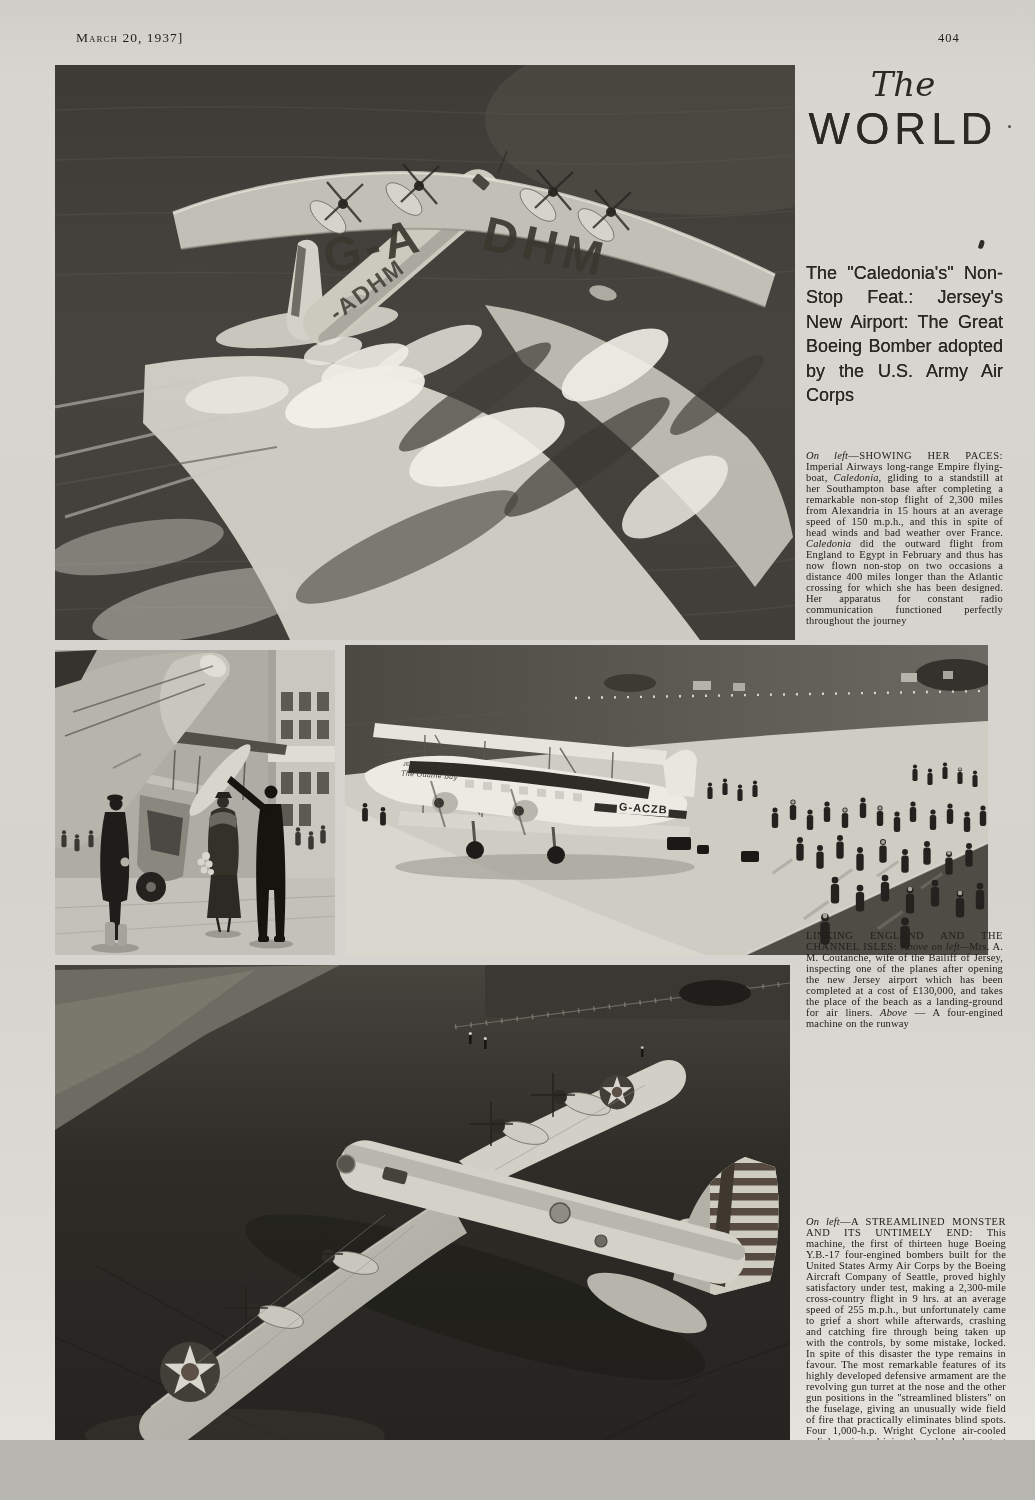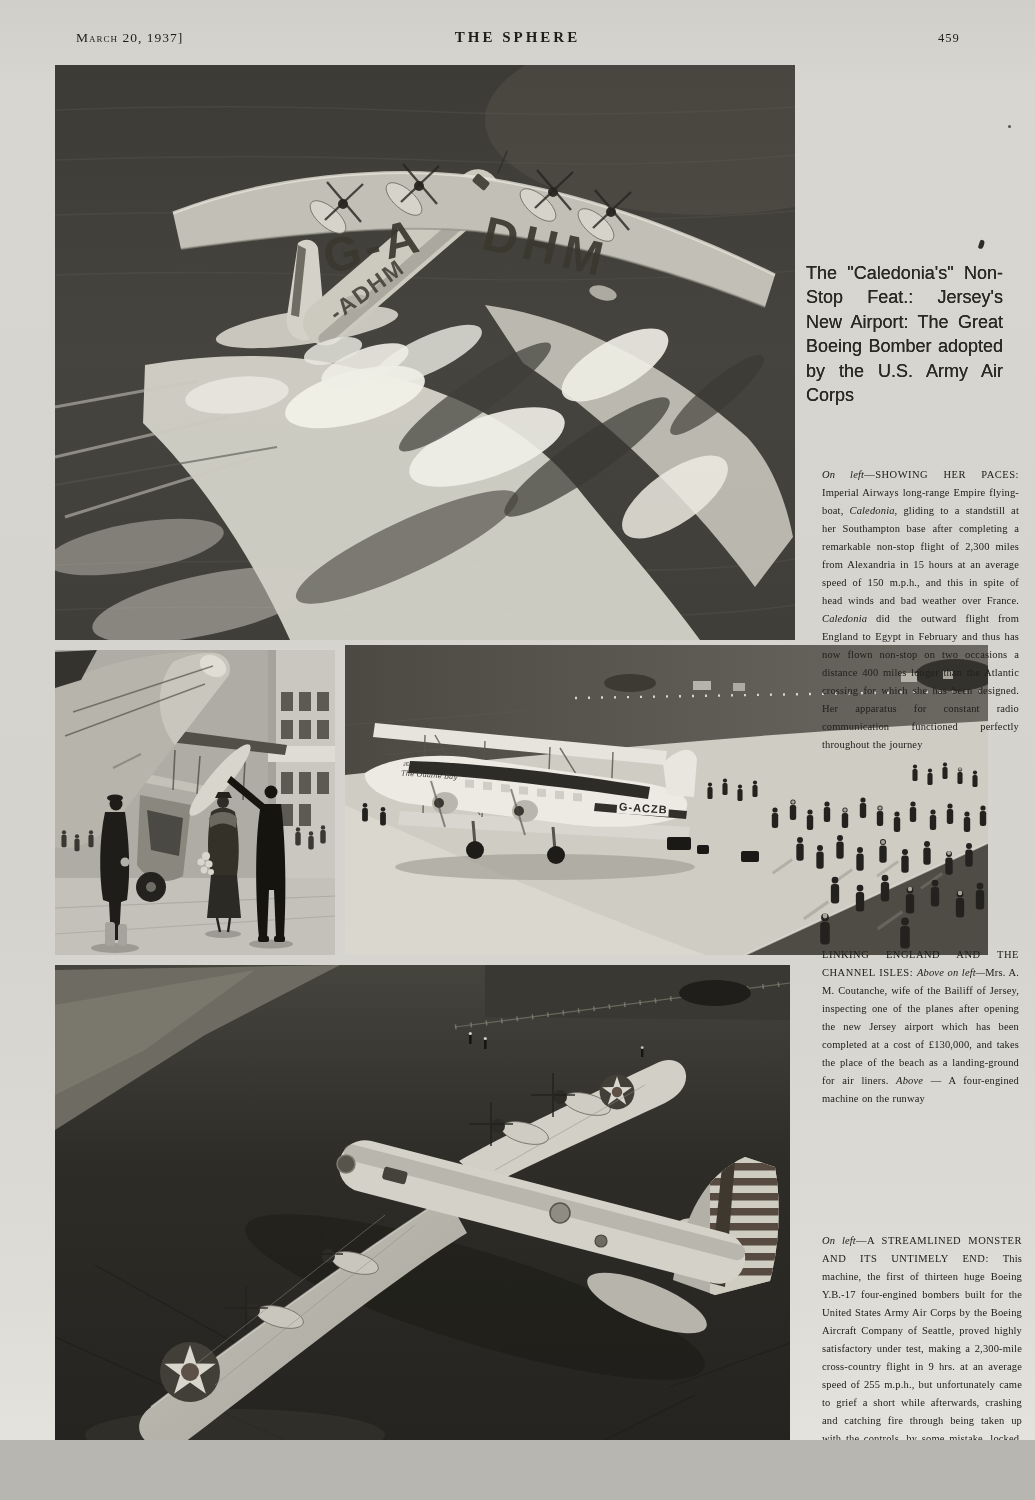--- a/index.html
+++ b/index.html
@@ -25,40 +25,39 @@
   .m-the{top:64px;font-size:34px;}
   .m-world{top:104px;font-size:44px;font-family:"Liberation Sans",sans-serif;letter-spacing:5px;text-shadow:0 0 .6px #2a2923;}
   .m-of{top:157px;font-size:30px;}
   .m-flight{top:198px;font-size:44px;font-family:"Liberation Sans",sans-serif;letter-spacing:4px;text-shadow:0 0 .6px #2a2923;}
   .standfirst{
     position:absolute;left:806px;top:261px;width:197px;margin:0;
     font-family:"Liberation Sans",sans-serif;font-size:18px;line-height:24.4px;
     text-align:justify;color:#292823;text-shadow:0 0 .5px #292823;
   }
   .caption{
-    position:absolute;left:806px;width:197px;margin:16px;
-    font-size:10.5px;line-height:18px;text-align:justify;
+    position:absolute;left:806px;width:197px;margin:0;
+    font-size:10.5px;line-height:11px;text-align:justify;
     letter-spacing:.15px;word-spacing:.5px;color:#21201c;
   }
   .cap-1{top:450px;}
   .cap-2{top:930px;}
   .cap-3{top:1216px;width:200px;}
   .cap-it{font-style:italic;}
   .cap-caps{letter-spacing:.5px;}
   .ink-speck{position:absolute;left:979px;top:240px;width:5px;height:9px;background:#2d2c27;border-radius:40% 60% 70% 30%;transform:rotate(18deg);}
   .speck2{position:absolute;left:1008px;top:125px;width:3px;height:3px;background:#55534c;border-radius:50%;}
 </style>
 </head>
 <body>
 
 <div class="page">
 
   <span class="h-date">March 20, 1937]</span>
-  <span class="h-title">THE SPHERE</span>
-  <span class="h-page">459</span>
+  <span class="h-page">404</span>
 
   <figure class="photo photo-1">
     <svg viewBox="0 0 740 575" preserveAspectRatio="none" role="img">
       <defs>
         <linearGradient id="p1w" x1="0" y1="0" x2="0" y2="1">
           <stop offset="0" stop-color="#3d3b36"></stop>
             <stop offset=".5" stop-color="#46443e"></stop>
             <stop offset="1" stop-color="#403e39"></stop>
         </linearGradient>
       </defs>
@@ -485,20 +484,22 @@
         <use href="#star4" transform="translate(562,127) scale(.58)"></use>
         <g stroke="#8f8d83" stroke-width="1" opacity=".5">
           <path d="M360,260 L160,420"></path>
             <path d="M330,250 L140,400"></path>
             <path d="M440,205 L590,120"></path>
         </g>
       </g>
     </svg>
   </figure>
 
+  <div class="mast mast-it m-the">The</div>
+  <div class="mast m-world">WORLD</div>
   <div class="ink-speck"></div>
   <div class="speck2"></div>
 
   <p class="standfirst">The "Caledonia's" Non-Stop Feat.: Jersey's New Airport: The Great Boeing Bomber adopted by the U.S. Army Air Corps</p>
 
   <p class="caption cap-1"><span class="cap-it">On left</span><span class="cap-caps">—SHOWING HER PACES: </span><span>Imperial Airways long-range Empire flying-boat, </span><span class="cap-it">Caledonia,</span><span> gliding to a standstill at her Southampton base after completing a remarkable non-stop flight of 2,300 miles from Alexandria in 15 hours at an average speed of 150 m.p.h., and this in spite of head winds and bad weather over France. </span><span class="cap-it">Caledonia</span><span> did the outward flight from England to Egypt in February and thus has now flown non-stop on two occasions a distance 400 miles longer than the Atlantic crossing for which she has been designed. Her apparatus for constant radio communication functioned perfectly throughout the journey</span></p>
 
   <p class="caption cap-2"><span class="cap-caps">LINKING ENGLAND AND THE CHANNEL ISLES: </span><span class="cap-it">Above on left—</span><span>Mrs. A. M. Coutanche, wife of the Bailiff of Jersey, inspecting one of the planes after opening the new Jersey airport which has been completed at a cost of £130,000, and takes the place of the beach as a landing-ground for air liners. </span><span class="cap-it">Above</span><span> — A four-engined machine on the runway</span></p>
 
   <p class="caption cap-3"><span class="cap-it">On left</span><span class="cap-caps">—A STREAMLINED MONSTER AND ITS UNTIMELY END: </span><span>This machine, the first of thirteen huge Boeing Y.B.-17 four-engined bombers built for the United States Army Air Corps by the Boeing Aircraft Company of Seattle, proved highly satisfactory under test, making a 2,300-mile cross-country flight in 9 hrs. at an average speed of 255 m.p.h., but unfortunately came to grief a short while afterwards, crashing and catching fire through being taken up with the controls, by some mistake, locked. In spite of this disaster the type remains in favour. The most remarkable features of its highly developed defensive armament are the revolving gun turret at the nose and the other gun positions in the "streamlined blisters" on the fuselage, giving an unusually wide field of fire that practically eliminates blind spots. Four 1,000-h.p. Wright Cyclone air-cooled radial engines driving three-bladed constant speed air-screws provide the power. The range is 2,500 miles, and it has a bomb-carrying capacity of 6 tons</span></p>

